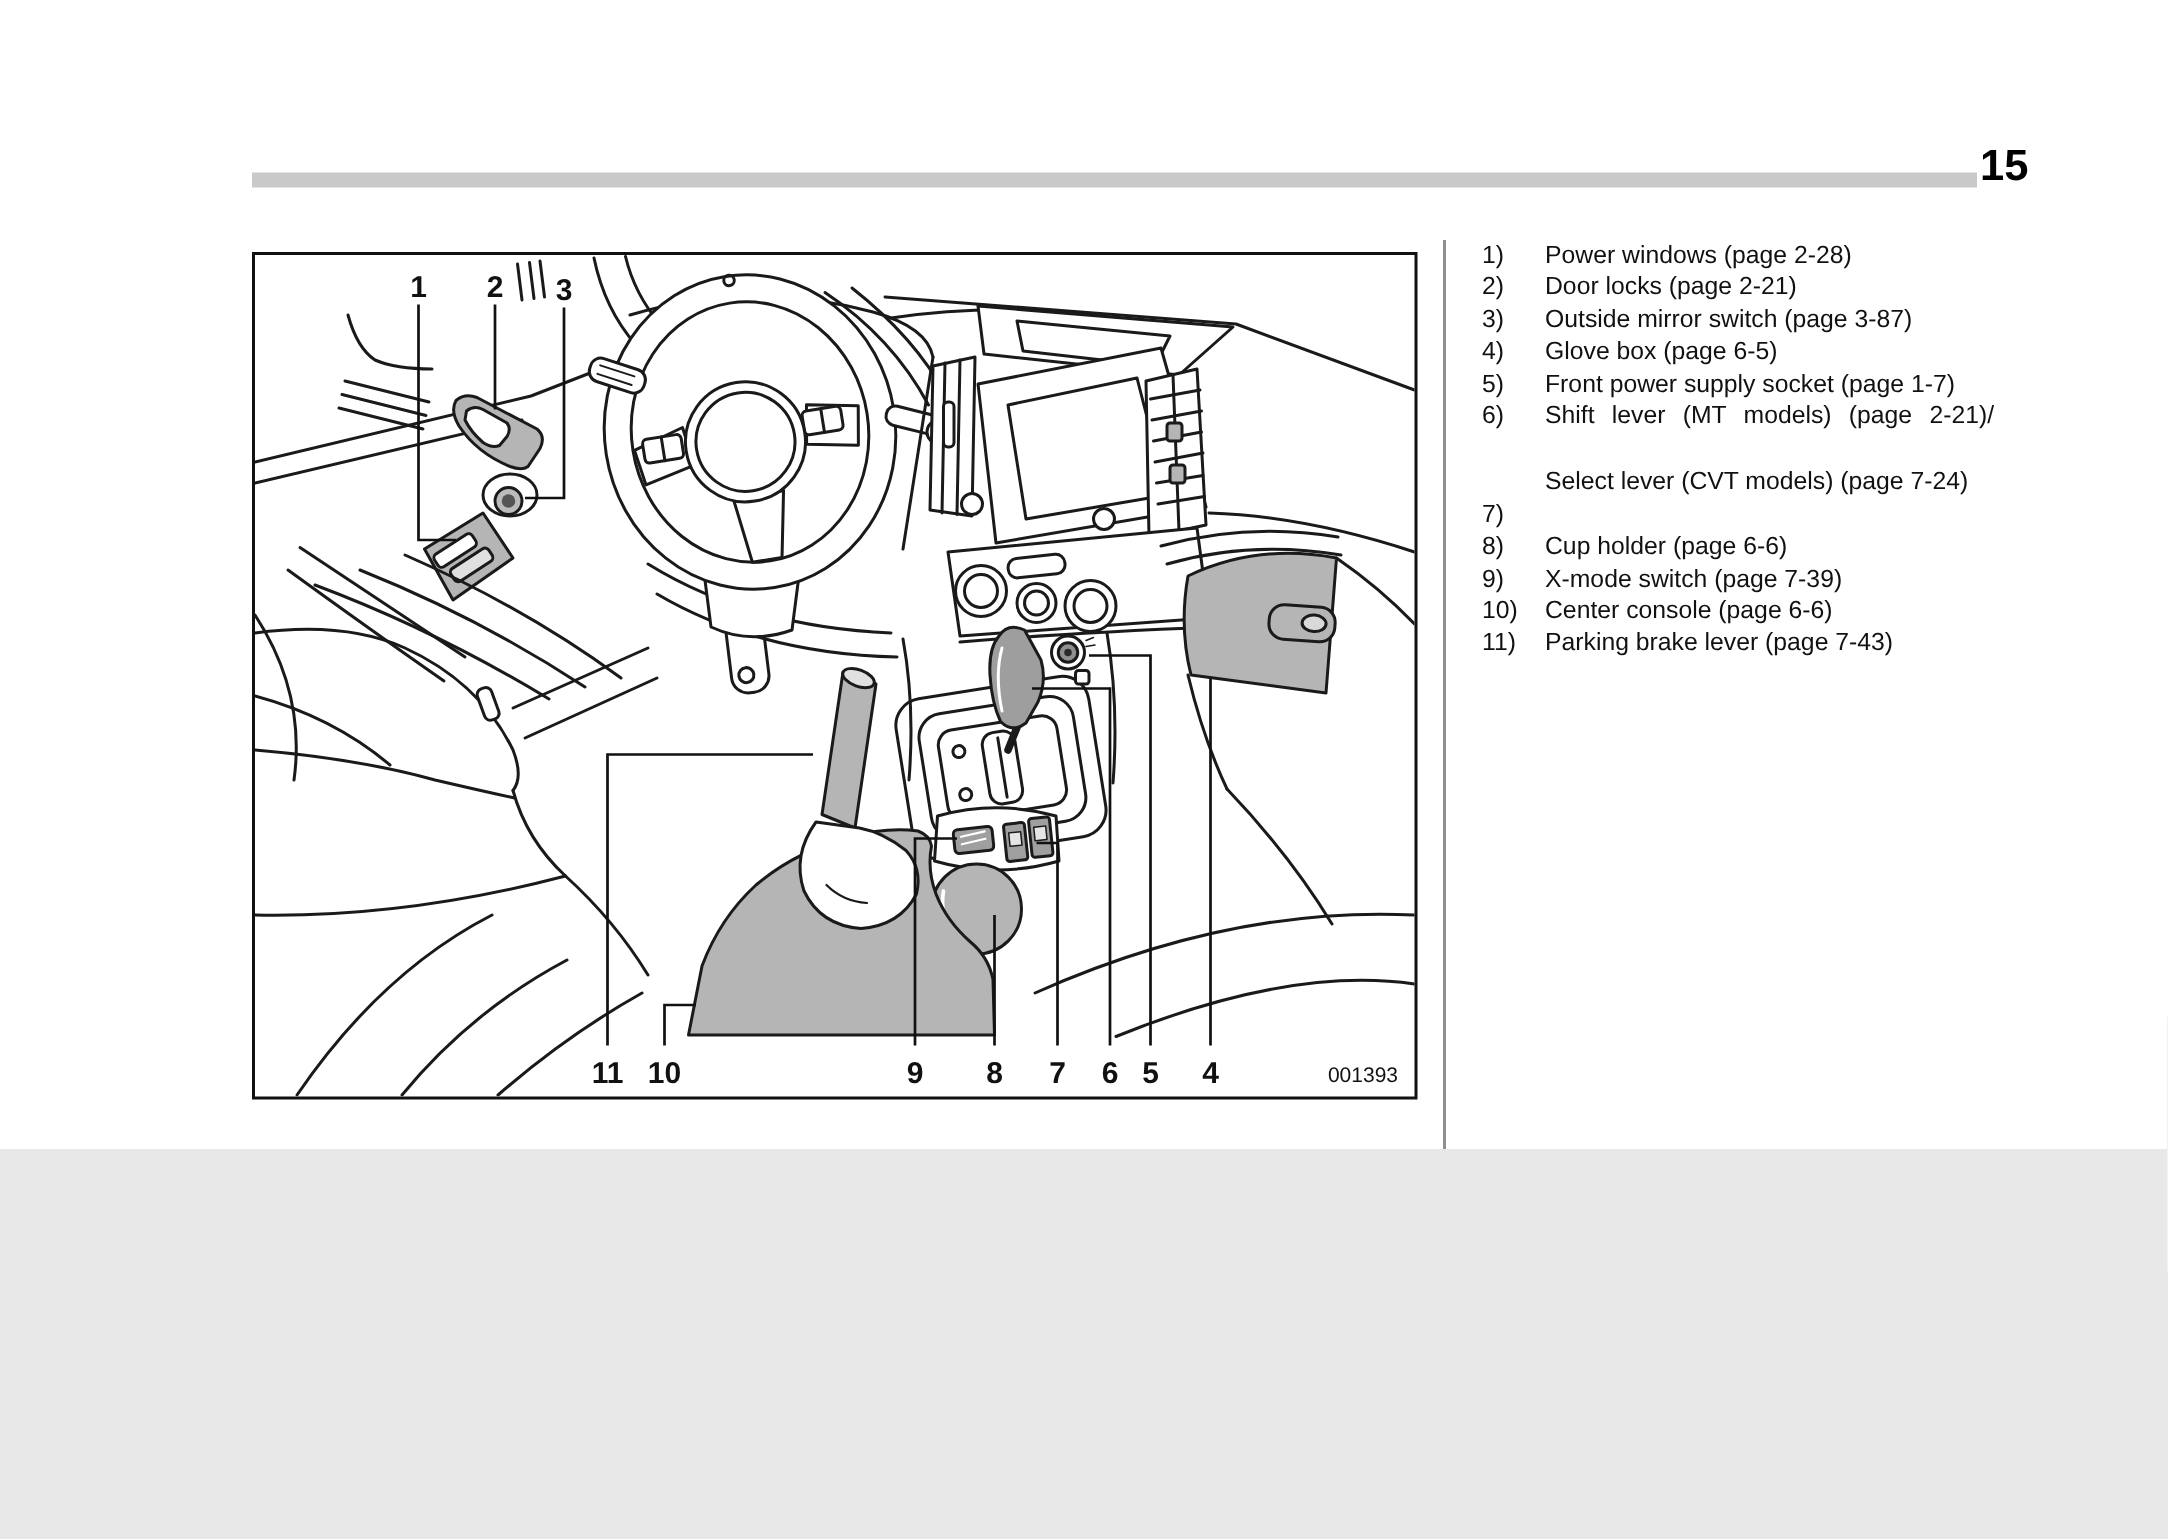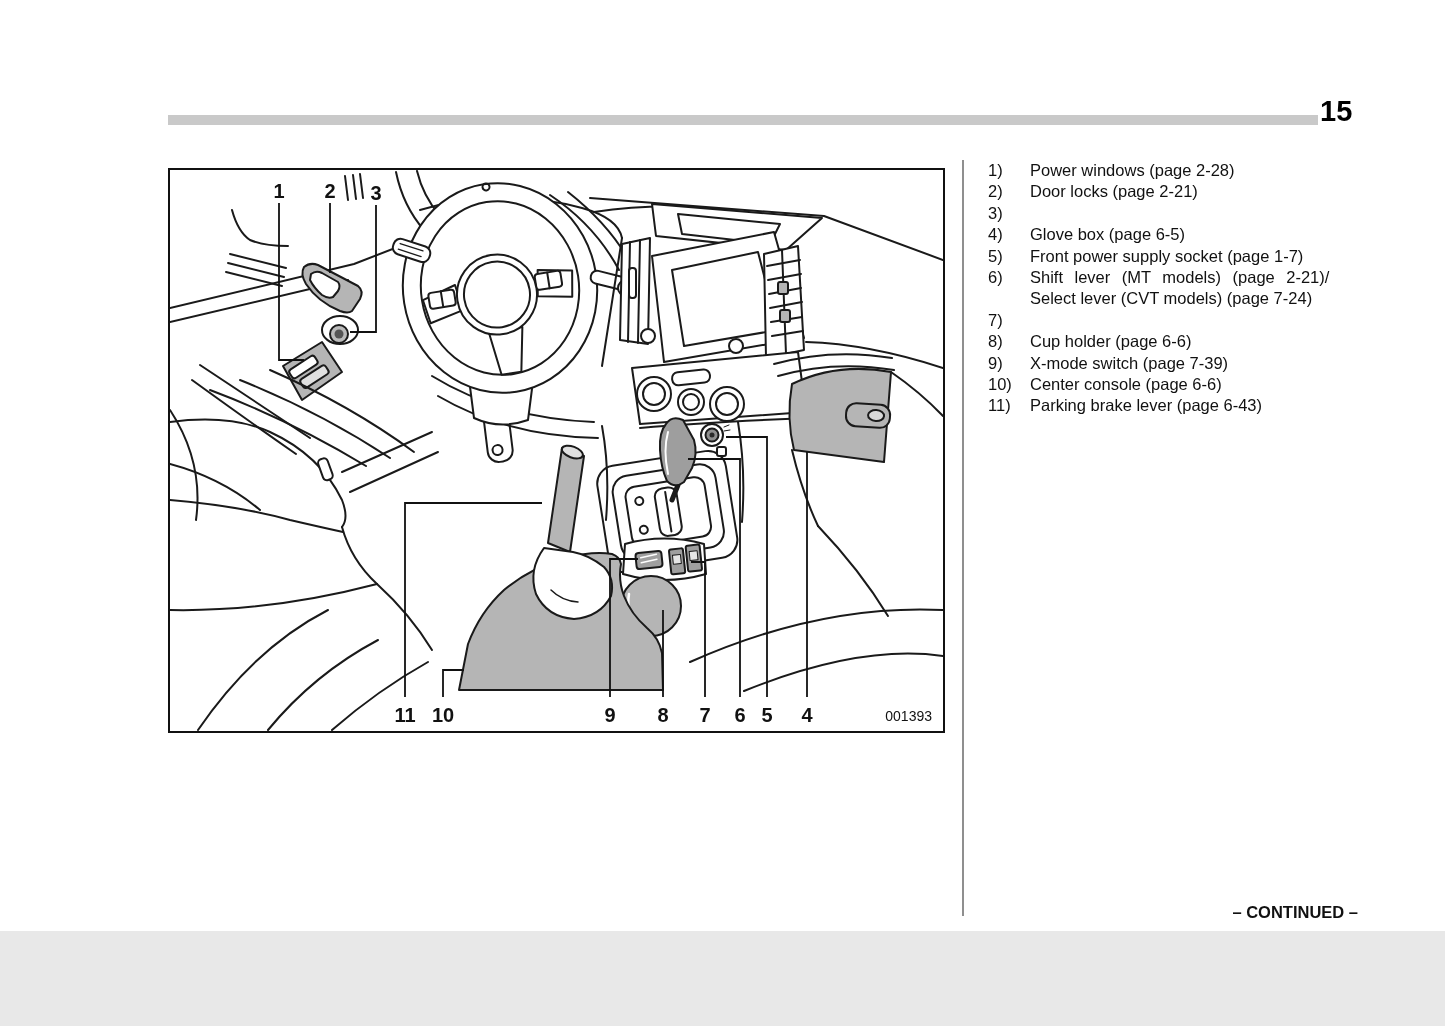--- a/index.html
+++ b/index.html
@@ -1,36 +1,36 @@
 <!DOCTYPE html>
 <html><head>
 <meta charset="utf-8">
 <style>
   html,body{margin:0;padding:0;background:#e8e8e8;}
-  #page{position:relative;width:1445px;height:931px;background:#ffffff;overflow:hidden;
+  #page{position:relative;width:1445px;height:766px;background:#ffffff;overflow:hidden;
         font-family:"Liberation Sans",sans-serif;color:#111;}
   
   #header-bar{position:absolute;left:168px;top:115px;width:1150px;height:10px;background:#c9c9c9;}
   #page-number{position:absolute;left:1320px;top:94px;width:60px;font-size:29px;font-weight:bold;
                line-height:34px;color:#000;}
   
   #figure-box{position:absolute;left:168px;top:168px;width:777px;height:565px;
               border:2px solid #111;box-sizing:border-box;background:#fff;}
   #figure-box svg{position:absolute;left:0;top:0;width:773px;height:561px;}
   svg text{font-family:"Liberation Sans",sans-serif;font-weight:bold;fill:#111;}
   svg text.fig-code{font-weight:normal;}
   
   #divider{position:absolute;left:962px;top:160px;width:2px;height:756px;background:#8f8f8f;}
   
   #legend{position:absolute;left:988px;top:160px;width:372px;font-size:16.5px;line-height:21.4px;}
   .legend-row{display:flex;align-items:flex-start;}
   .legend-num{flex:0 0 42px;}
   .legend-text{flex:1 1 auto;}
   .justified{word-spacing:0.42em;display:block;}
-  .cont-line{display:block;}
+  .cont-line{display:block;margin-top:23px;}
   
   #continued{position:absolute;left:1108px;top:903px;width:250px;text-align:right;
              font-size:16.5px;font-weight:bold;}
 </style>
 </head>
 <body>
 
 <div id="page">
 
   <div id="header-bar"></div>
@@ -304,20 +304,21 @@
     <div class="legend-row">
       <span class="legend-num">1)</span>
       <span class="legend-text">Power windows (page 2-28)</span>
     </div>
     <div class="legend-row">
       <span class="legend-num">2)</span>
       <span class="legend-text">Door locks (page 2-21)</span>
     </div>
     <div class="legend-row">
       <span class="legend-num">3)</span>
+      <span class="legend-text">Outside mirror switch (page 3-87)</span>
     </div>
     <div class="legend-row">
       <span class="legend-num">4)</span>
       <span class="legend-text">Glove box (page 6-5)</span>
     </div>
     <div class="legend-row">
       <span class="legend-num">5)</span>
       <span class="legend-text">Front power supply socket (page 1-7)</span>
     </div>
     <div class="legend-row">
@@ -337,19 +338,19 @@
     <div class="legend-row">
       <span class="legend-num">9)</span>
       <span class="legend-text">X-mode switch (page 7-39)</span>
     </div>
     <div class="legend-row">
       <span class="legend-num">10)</span>
       <span class="legend-text">Center console (page 6-6)</span>
     </div>
     <div class="legend-row">
       <span class="legend-num">11)</span>
-      <span class="legend-text">Parking brake lever (page 6-43)</span>
+      <span class="legend-text">Parking brake lever (page 7-43)</span>
     </div>
   </div>
 
   <div id="continued">– CONTINUED –</div>
 
 </div>
 
 </body></html>

